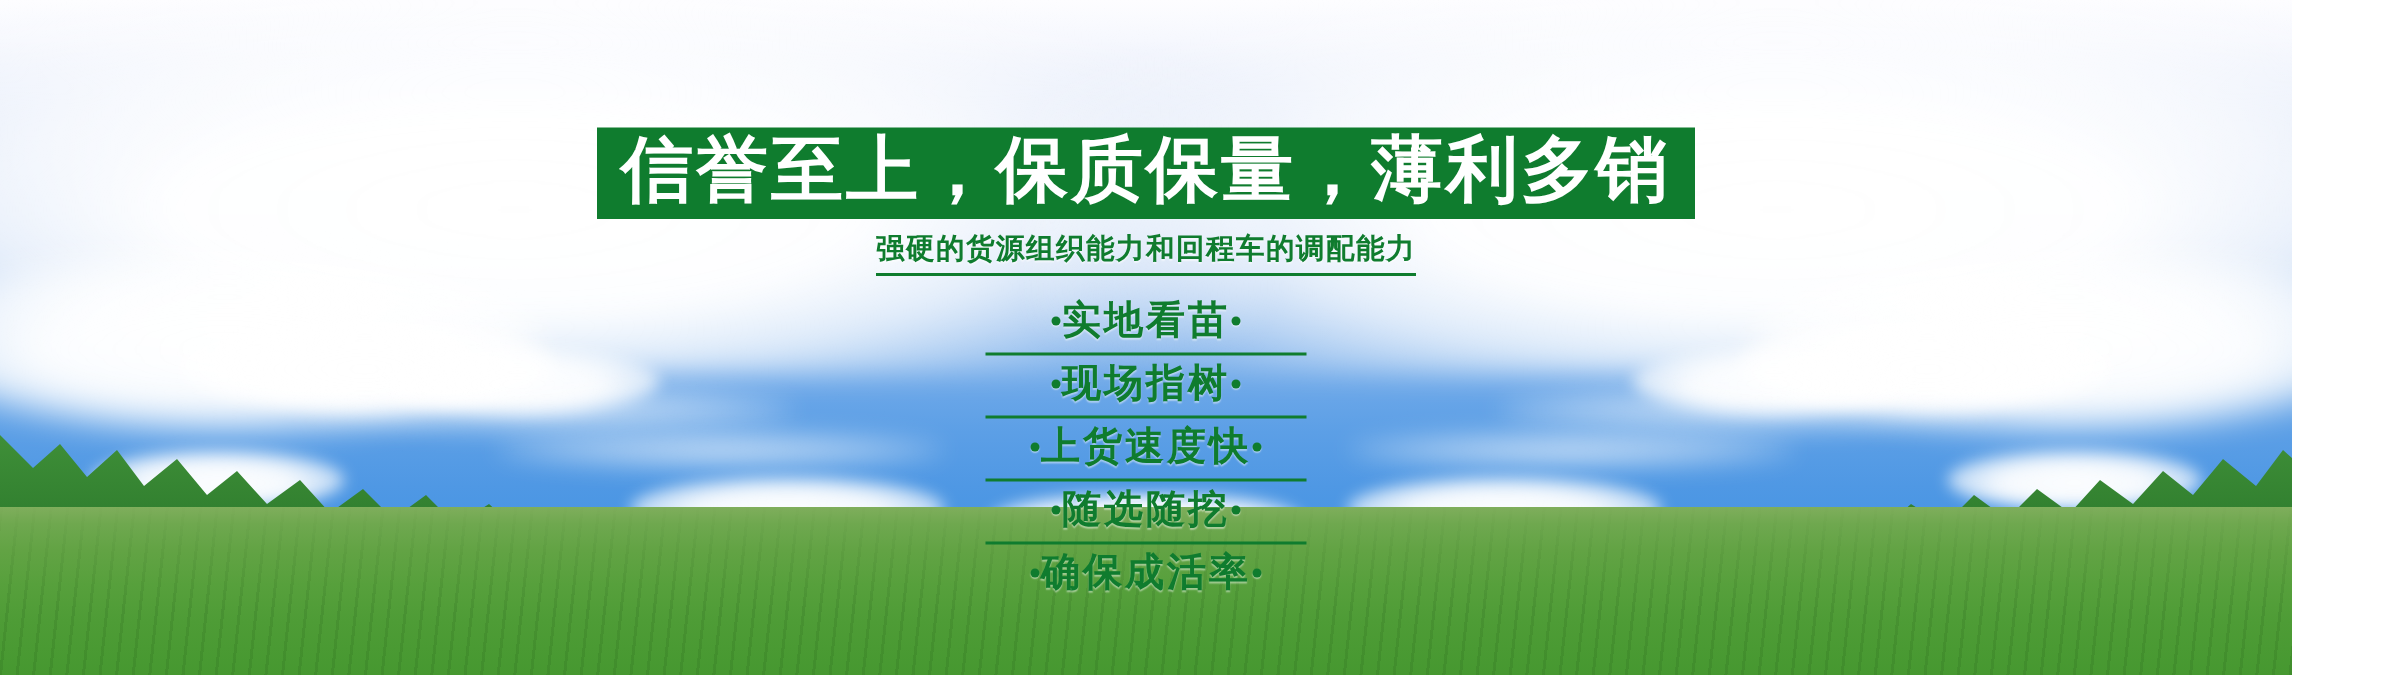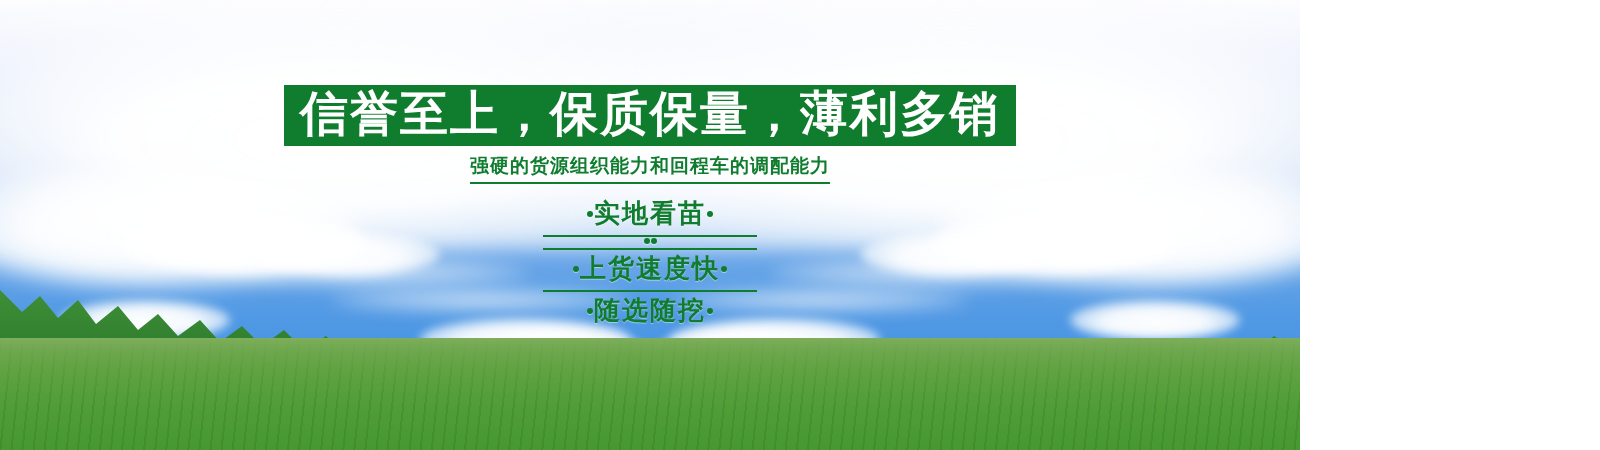--- a/index.html
+++ b/index.html
@@ -4,21 +4,21 @@
 <title>Banner</title>
 <style>
   * { margin:0; padding:0; box-sizing:border-box; }
   html,body { background:#ffffff; }
   body {
     font-family:"Liberation Sans","DejaVu Sans",sans-serif;
   }
 
   .banner {
     position:relative;
-    width:1300px;
+    width:1528px;
     height:450px;
     overflow:hidden;
     background:#f0abfc;
   }
 
   
   .sky {
     position:absolute; inset:0;
     background:
       linear-gradient(to bottom,
@@ -298,32 +298,38 @@
     <div class="features">
 
       <div class="feature">
         <span class="dot"></span>
         <span class="feature-label">实地看苗</span>
         <span class="dot"></span>
       </div>
 
       <div class="feature">
         <span class="dot"></span>
+        <span class="feature-label">现场指树</span>
         <span class="dot"></span>
       </div>
 
       <div class="feature">
         <span class="dot"></span>
         <span class="feature-label">上货速度快</span>
         <span class="dot"></span>
       </div>
 
       <div class="feature">
         <span class="dot"></span>
         <span class="feature-label">随选随挖</span>
         <span class="dot"></span>
       </div>
 
+      <div class="feature">
+        <span class="dot"></span>
+        <span class="feature-label">确保成活率</span>
+        <span class="dot"></span>
+      </div>
 
     </div>
   </div>
 
 </div>
 
 </body></html>

